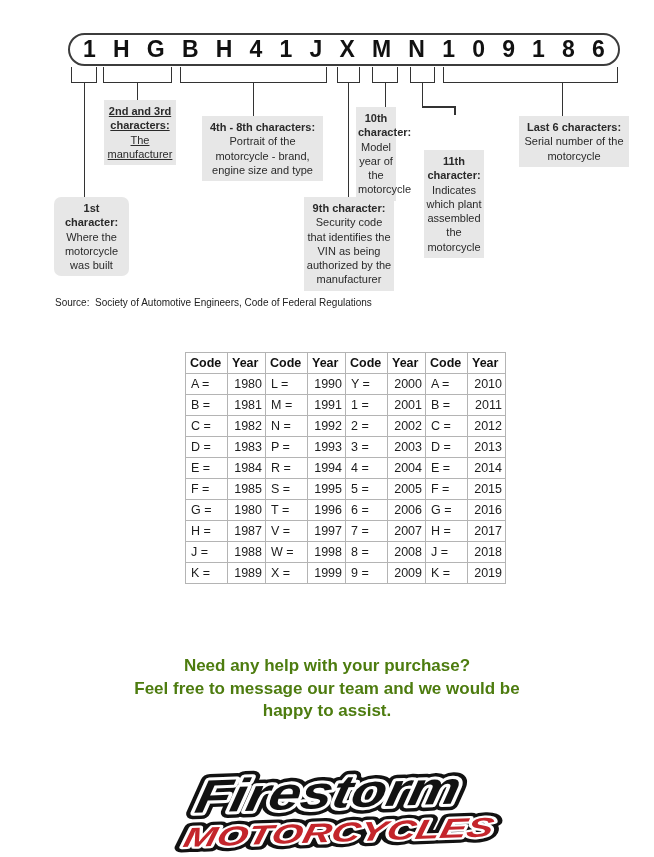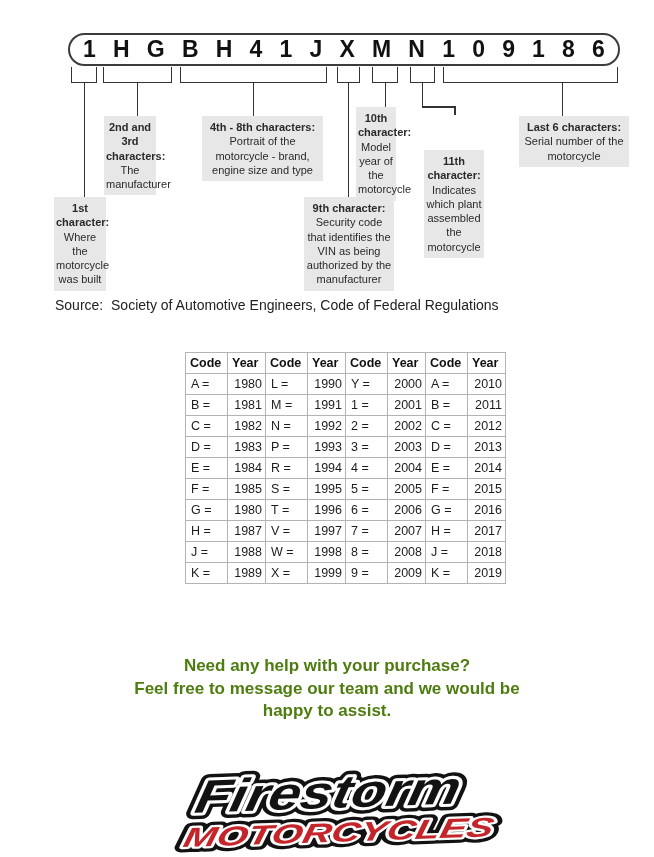--- a/index.html
+++ b/index.html
@@ -33,29 +33,29 @@
   .d6a{left:421.5px;top:83px;height:24px;}
   .d6b{left:421.5px;top:106px;width:34px;}
   .d6c{left:454px;top:106px;height:9px;}
   .d7{left:561.5px;top:83px;height:33px;}
   
   .abox{
     position:absolute;background:#e7e7e7;color:#2a2a2a;
     font-size:11px;line-height:1.3;text-align:center;padding:4px 2px;box-sizing:border-box;
   }
   .abox .t{font-weight:bold;}
-  .box-1st{left:54px;top:197px;width:52px;}
-  .box-23{left:104px;top:116px;width:52px;}
+  .box-1st{left:54px;top:197px;width:75px;border-radius:7px;}
+  .box-23{left:104px;top:100px;width:72px;text-decoration:underline;}
   .box-48{left:202px;top:116px;width:121px;}
   .box-9{left:304px;top:197px;width:90px;}
   .box-10{left:356px;top:107px;width:40px;}
   .box-11{left:424px;top:114px;width:60px;margin-top:36px;}
   .box-l6{left:519px;top:116px;width:110px;}
   
-  .source{position:absolute;left:55px;top:297px;font-size:14px;color:#222;white-space:pre;}
+  .source{position:absolute;left:55px;top:297px;font-size:10px;color:#222;white-space:pre;}
   
   .yc-table{
     position:absolute;left:185px;top:352px;border-collapse:collapse;
     font-size:12.5px;color:#1c1c1c;background:#fff;
   }
   .yc-table th,.yc-table td{border:1.5px solid #b4b4b4;height:20px;padding:0;}
   .yc-table th{font-weight:bold;text-align:left;padding-left:4px;padding-right:5px;font-size:12.5px;color:#111;}
   .yc-table td.code{width:36px;text-align:left;padding-left:5px;}
   .yc-table td.year{width:34px;text-align:right;padding-right:3px;}
   

